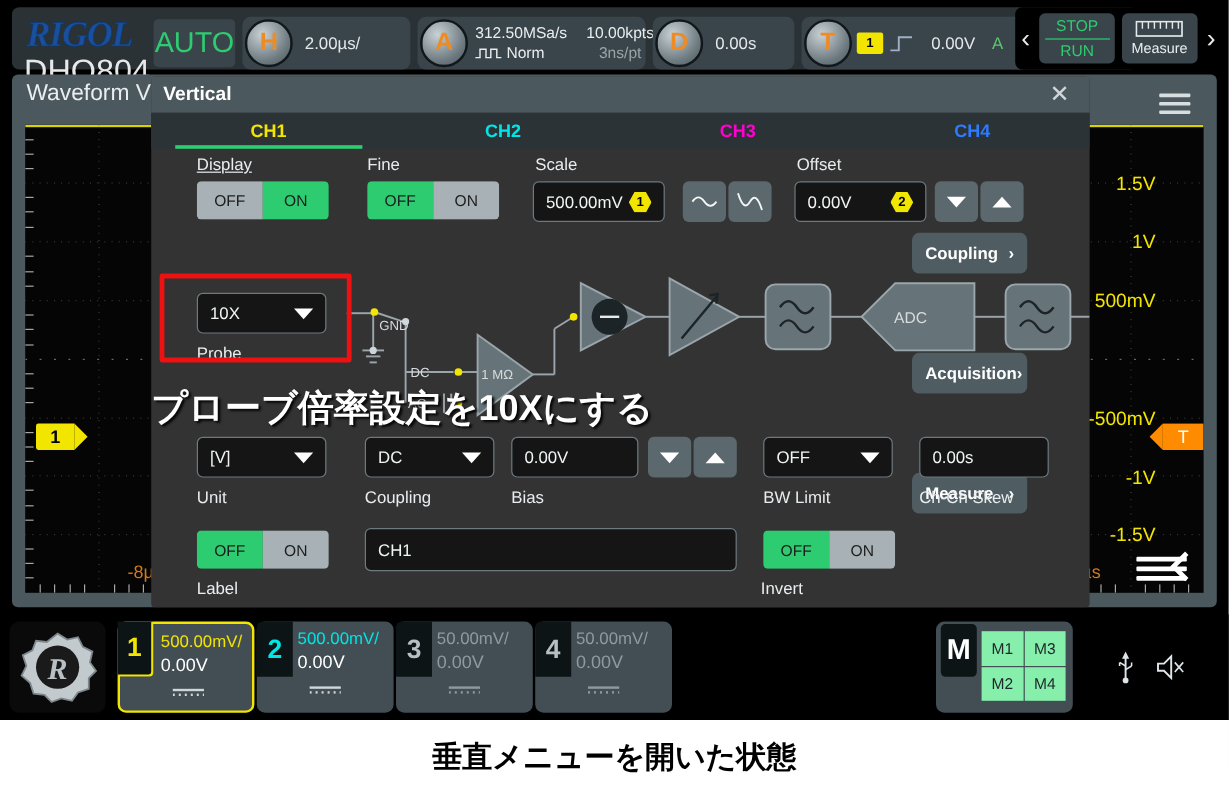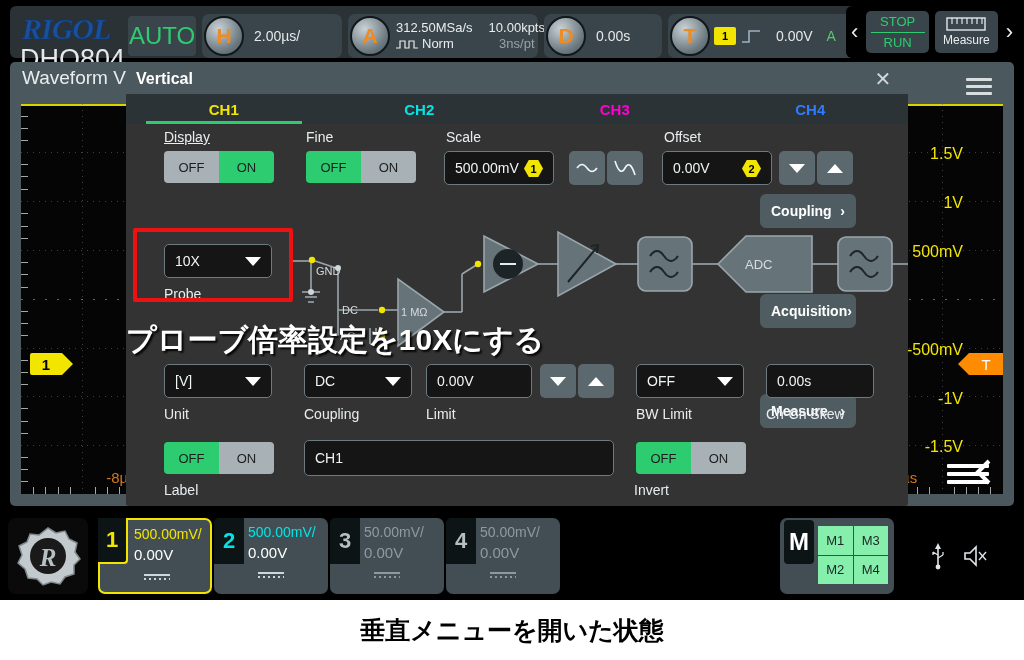--- a/index.html
+++ b/index.html
@@ -671,21 +671,21 @@
 
         <div class="valuebox" style="left:300px; top:240px; width:106px;">
           <span>0.00V</span>
         </div>
         <div class="iconbtn" style="left:414px; top:240px;">
           <span class="caret"></span>
         </div>
         <div class="iconbtn" style="left:452px; top:240px;">
           <span class="caret-up"></span>
         </div>
-        <div class="fieldlbl" style="left:300px; top:282px;">Limit</div>
+        <div class="fieldlbl" style="left:300px; top:282px;">Bias</div>
 
         <div class="dropdown" style="left:510px; top:240px; width:108px;">
           <span>OFF</span>
           <span class="caret" style="position:static"></span>
         </div>
         <div class="fieldlbl" style="left:510px; top:282px;">BW Limit</div>
 
         <div class="valuebox" style="left:640px; top:240px; width:108px;">
           <span>0.00s</span>
         </div>

